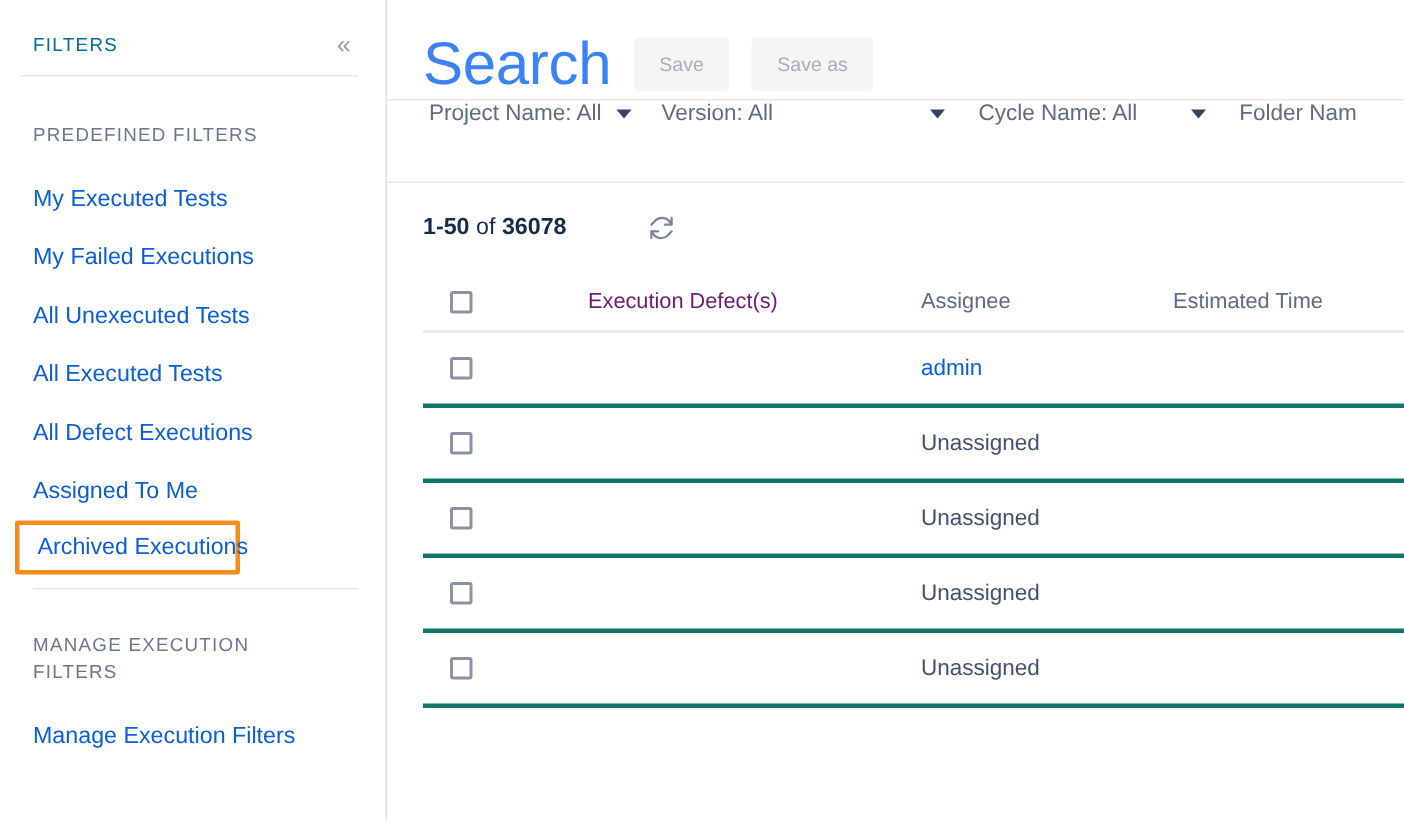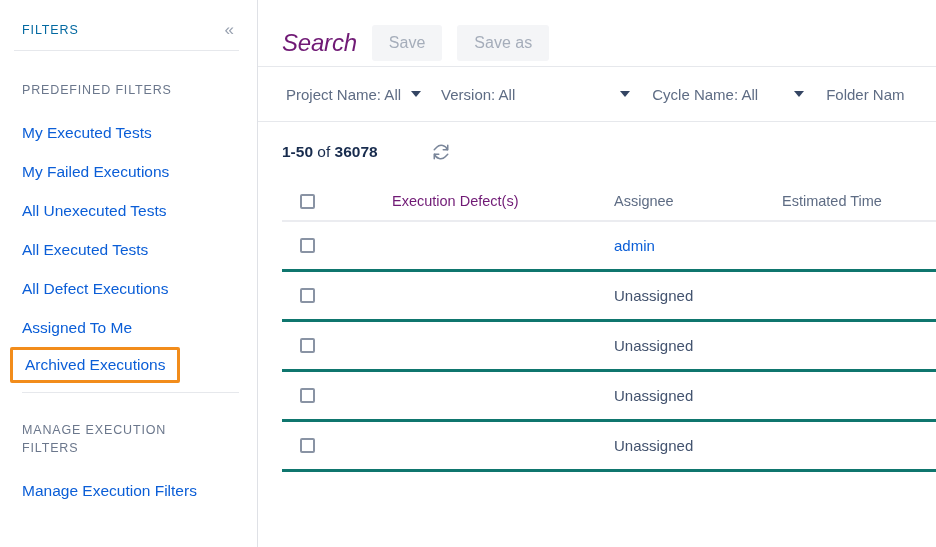--- a/index.html
+++ b/index.html
@@ -83,21 +83,21 @@
     padding: 0 22px;
     line-height: 39px;
     height: 39px;
     cursor: pointer;
     white-space: nowrap;
   }
   .filter-link.highlighted {
     position: relative;
     margin: 0 0 0 10px;
     padding-left: 12px;
-    width: 170px;
+    width: 150px;
     box-sizing: border-box;
     border: 3px solid #F28C1B;
     border-radius: 2px;
     height: 36px;
     line-height: 30px;
   }
   .sidebar-divider-2 {
     height: 1px;
     background: #e6e8ec;
     margin: 9px 18px 0 22px;
@@ -119,47 +119,46 @@
     background: #fff;
   }
   .main-header {
     display: flex;
     align-items: center;
     padding: 20px 0 0 24px;
     height: 66px;
     box-sizing: border-box;
   }
   .page-title {
-    font-size: 24px;
+    font-size: 40px;
     font-weight: 400;
-    color: #701a75;
+    color: #3b82f6;
     letter-spacing: -0.2px;
     line-height: 34px;
-    font-style: italic;
   }
   .hdr-btn {
     margin-left: 15px;
     background: #F4F5F7;
     border: none;
     border-radius: 3px;
     color: #A5ADBA;
-    font-size: 16px;
+    font-size: 13px;
     font-family: "Liberation Sans", sans-serif;
     padding: 9px 17px;
     cursor: default;
     line-height: 18px;
   }
 
   
   .filter-bar {
     border-top: 1px solid #e6e8ec;
     border-bottom: 1px solid #e6e8ec;
     height: 56px;
     display: flex;
-    align-items: center;
+    align-items: flex-start;
     padding-left: 28px;
     box-sizing: border-box;
     white-space: nowrap;
     overflow: hidden;
   }
   .filter-chip {
     display: inline-flex;
     align-items: center;
     font-size: 15px;
     color: #5E6C84;

